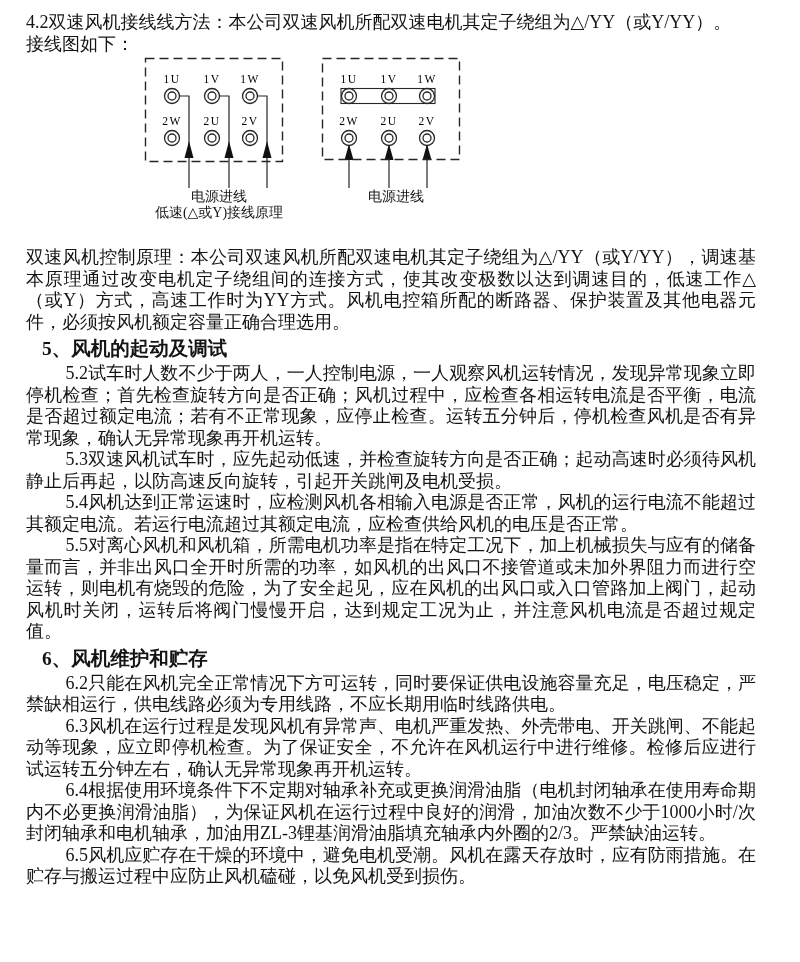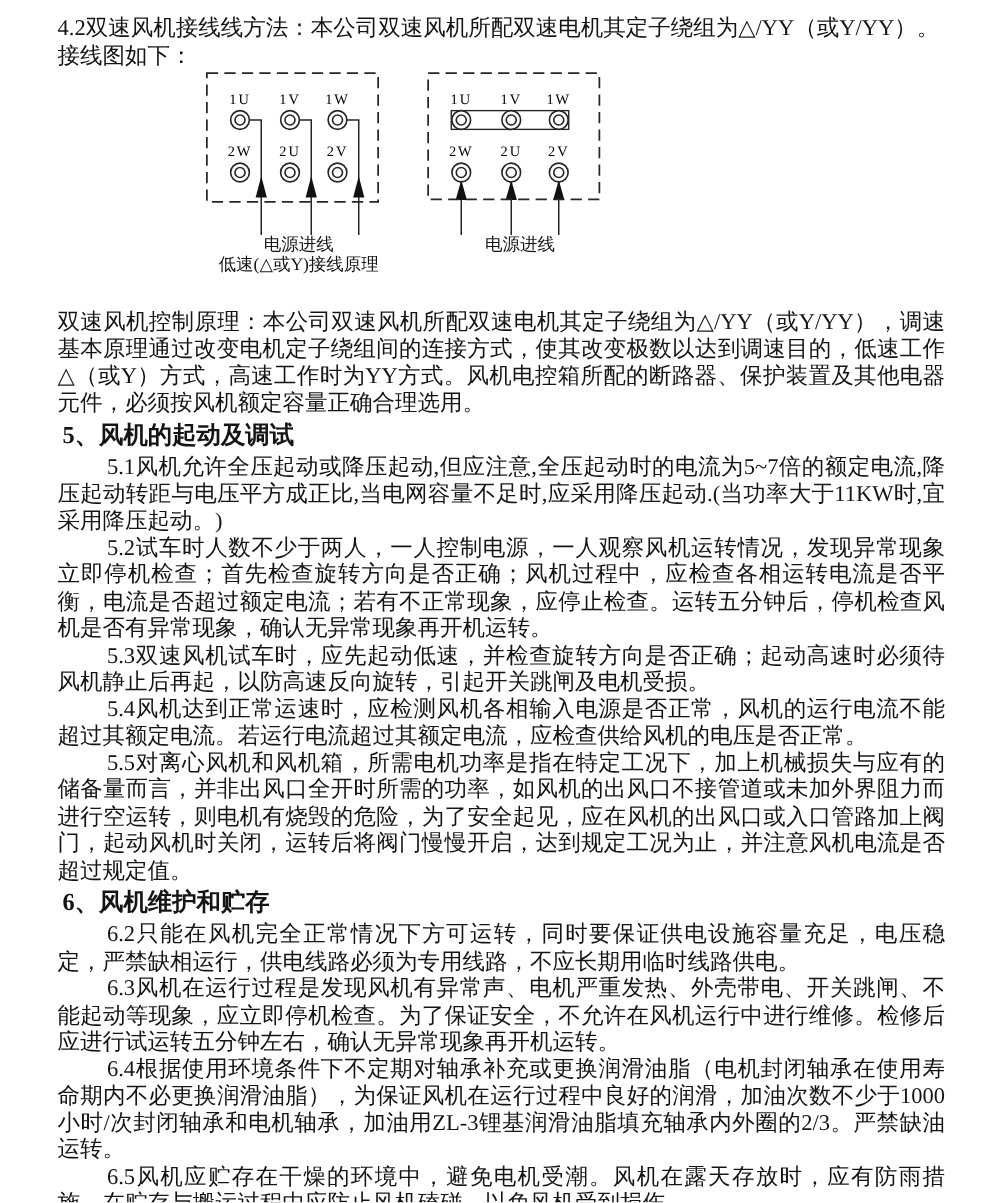--- a/index.html
+++ b/index.html
@@ -2,36 +2,36 @@
 <html><head>
 <meta charset="utf-8">
 <style>
   html,body { margin:0; padding:0; background:#fff; }
   .page {
     position:relative;
     width:800px; height:962px;
     background:#ffffff;
     color:#141414;
     box-sizing:border-box;
-    padding:12px 44px 0 46px;
+    padding:12px 44px 0 26px;
     font-family:"Liberation Serif","DejaVu Serif",serif;
     overflow:hidden;
   }
   p.body {
     font-size:18px;
     line-height:21.5px;
     margin:0;
     text-align:justify;
   }
   p.indent { text-indent:2.2em; }
   h2.sec {
     font-size:19.5px;
     line-height:24px;
     font-weight:bold;
-    margin:4px 0 2px 4px;
+    margin:4px 0 2px 16px;
   }
   .diagrams {
     display:flex;
     gap:27px;
     padding-left:118px;
     margin-top:2px;
   }
   .diagram { width:150px; }
   .diagram svg { display:block; }
   .caption {
@@ -143,21 +143,20 @@
         <div>电源进线</div>
       </div>
     </div>
 
   </div>
 
   <p class="body" style="margin-top:26px;">双速风机控制原理：本公司双速风机所配双速电机其定子绕组为△/YY（或Y/YY），调速基本原理通过改变电机定子绕组间的连接方式，使其改变极数以达到调速目的，低速工作△（或Y）方式，高速工作时为YY方式。风机电控箱所配的断路器、保护装置及其他电器元件，必须按风机额定容量正确合理选用。</p>
 
   <section>
     <h2 class="sec">5、风机的起动及调试</h2>
-    <p class="body indent">5.1风机允许全压起动或降压起动,但应注意,全压起动时的电流为5~7倍的额定电流,降压起动转距与电压平方成正比,当电网容量不足时,应采用降压起动.(当功率大于11KW时,宜采用降压起动。)</p>
     <p class="body indent">5.2试车时人数不少于两人，一人控制电源，一人观察风机运转情况，发现异常现象立即停机检查；首先检查旋转方向是否正确；风机过程中，应检查各相运转电流是否平衡，电流是否超过额定电流；若有不正常现象，应停止检查。运转五分钟后，停机检查风机是否有异常现象，确认无异常现象再开机运转。</p>
     <p class="body indent">5.3双速风机试车时，应先起动低速，并检查旋转方向是否正确；起动高速时必须待风机静止后再起，以防高速反向旋转，引起开关跳闸及电机受损。</p>
     <p class="body indent">5.4风机达到正常运速时，应检测风机各相输入电源是否正常，风机的运行电流不能超过其额定电流。若运行电流超过其额定电流，应检查供给风机的电压是否正常。</p>
     <p class="body indent">5.5对离心风机和风机箱，所需电机功率是指在特定工况下，加上机械损失与应有的储备量而言，并非出风口全开时所需的功率，如风机的出风口不接管道或未加外界阻力而进行空运转，则电机有烧毁的危险，为了安全起见，应在风机的出风口或入口管路加上阀门，起动风机时关闭，运转后将阀门慢慢开启，达到规定工况为止，并注意风机电流是否超过规定值。</p>
   </section>
 
   <section>
     <h2 class="sec">6、风机维护和贮存</h2>
     <p class="body indent">6.2只能在风机完全正常情况下方可运转，同时要保证供电设施容量充足，电压稳定，严禁缺相运行，供电线路必须为专用线路，不应长期用临时线路供电。</p>
     <p class="body indent">6.3风机在运行过程是发现风机有异常声、电机严重发热、外壳带电、开关跳闸、不能起动等现象，应立即停机检查。为了保证安全，不允许在风机运行中进行维修。检修后应进行试运转五分钟左右，确认无异常现象再开机运转。</p>

